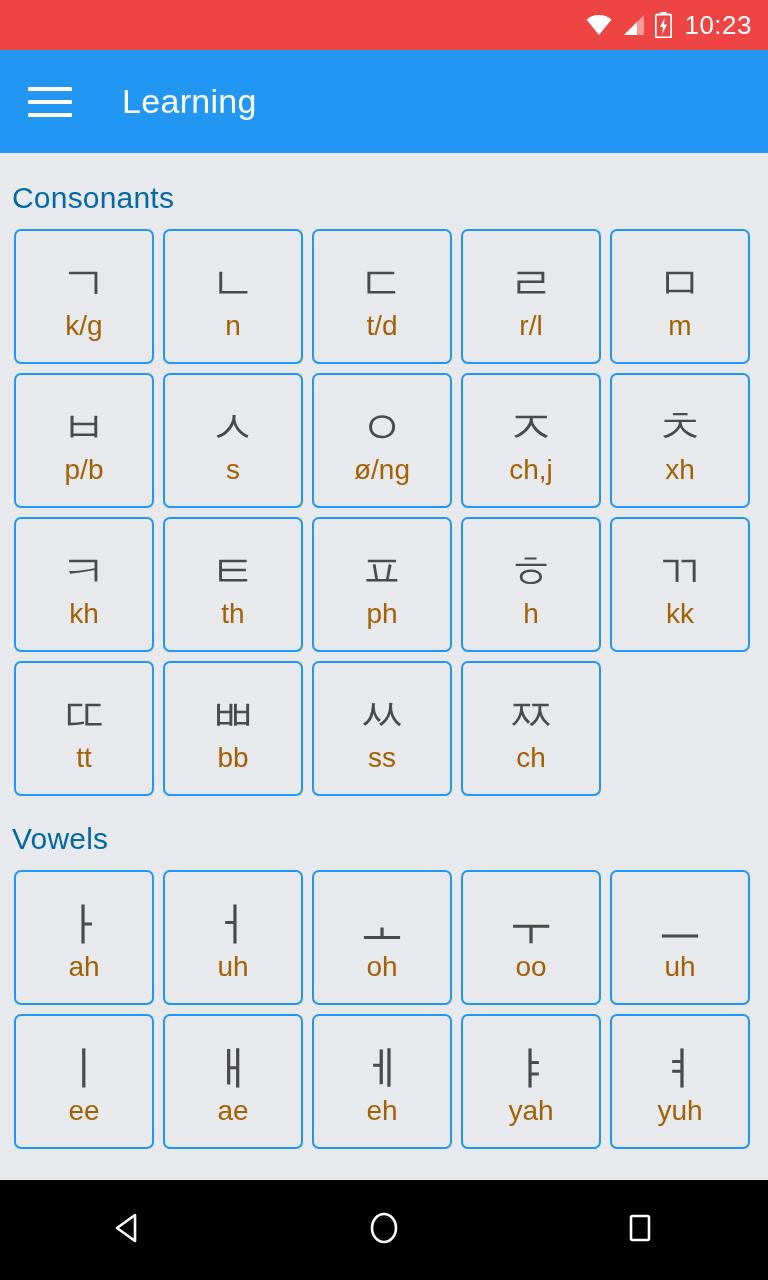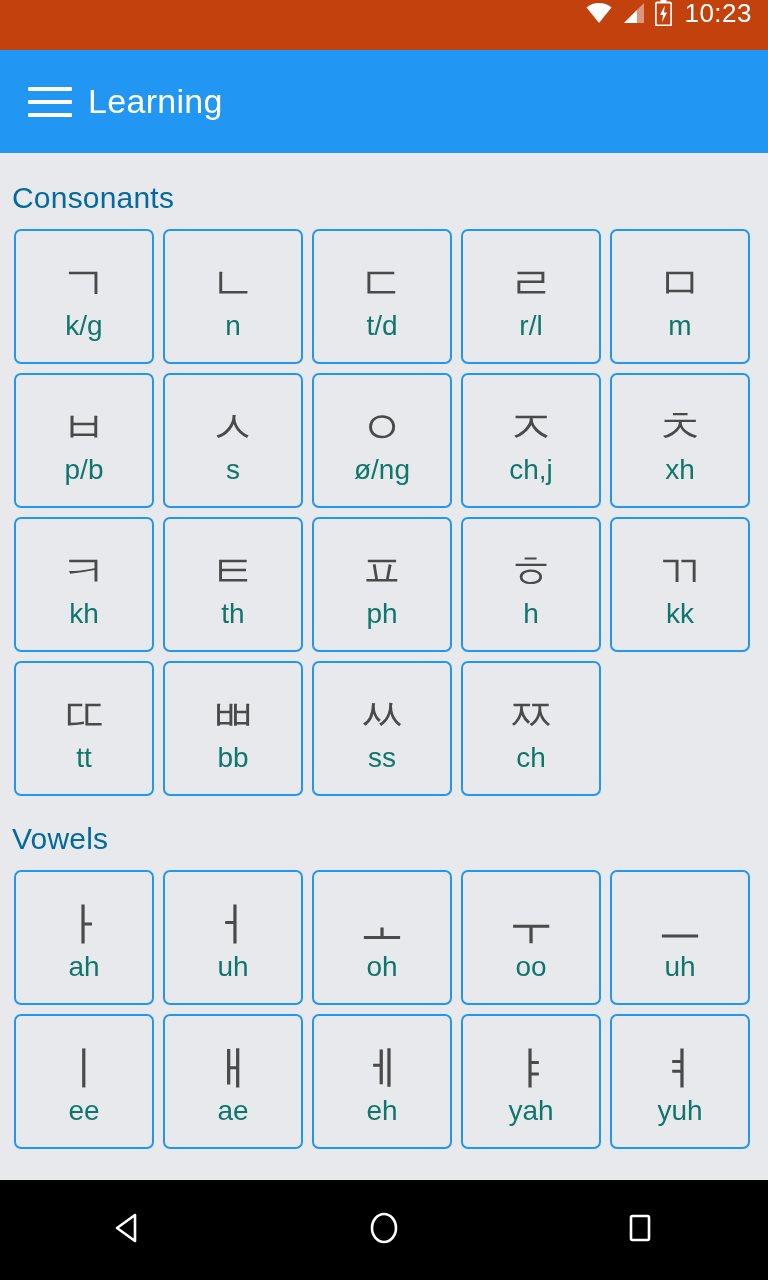--- a/index.html
+++ b/index.html
@@ -6,38 +6,38 @@
   html, body {
     width:768px; height:1280px;
     font-family:"Liberation Sans", sans-serif;
     background:#E8E9EC;
     overflow:hidden;
   }
   #app { position:relative; width:768px; height:1280px; background:#E8E9EC; }
 
   
   .statusbar{
-    height:50px; background:#c2410c;
-    display:flex; align-items:flex-start; justify-content:flex-end;
+    height:50px; background:#ef4444;
+    display:flex; align-items:center; justify-content:flex-end;
     padding-right:16px; gap:10px;
   }
   .sb-icons{ display:flex; align-items:center; gap:9px; }
   .wifi-icon{ width:28px; height:22px; position:relative; }
   .wifi-icon svg{ display:block; }
   .signal-icon{ width:24px; height:22px; }
   .batt-icon{ width:17px; height:26px; position:relative; }
   .clock{
     color:#ffffff; font-size:26px; font-weight:400;
     letter-spacing:.5px; line-height:1; padding-left:2px;
   }
 
   
   .appbar{
     height:103px; background:#2196F3;
-    display:flex; align-items:center; padding-left:28px; gap:16px;
+    display:flex; align-items:center; padding-left:28px; gap:50px;
   }
   .hamburger{ width:44px; height:30px; display:flex; flex-direction:column;
     justify-content:space-between; cursor:pointer; }
   .hamburger span{ display:block; height:4px; background:#fff; border-radius:1px; width:100%; }
   .appbar-title{
     color:#ffffff; font-size:34px; font-weight:400; letter-spacing:.3px;
   }
 
   
   .content{
@@ -64,21 +64,21 @@
     display:flex; flex-direction:column;
     align-items:center; justify-content:center;
     cursor:pointer;
   }
   .tile .glyph{
     font-size:46px; color:#4A4A4A; line-height:1;
     height:58px; display:flex; align-items:center; justify-content:center;
     font-family:"DejaVu Sans", sans-serif;
   }
   .tile .roman{
-    font-size:28px; color:#0f766e; line-height:1; margin-top:0;
+    font-size:28px; color:#a16207; line-height:1; margin-top:0;
   }
   .tile.empty{ border:none; background:transparent; cursor:default; }
 
   
   .navbar{
     position:absolute; bottom:0; left:0; width:768px; height:100px;
     background:#000000; display:flex; align-items:center; justify-content:space-around;
   }
   .nav-btn{ width:110px; height:100px; display:flex; align-items:center; justify-content:center; cursor:pointer; }
 </style>

